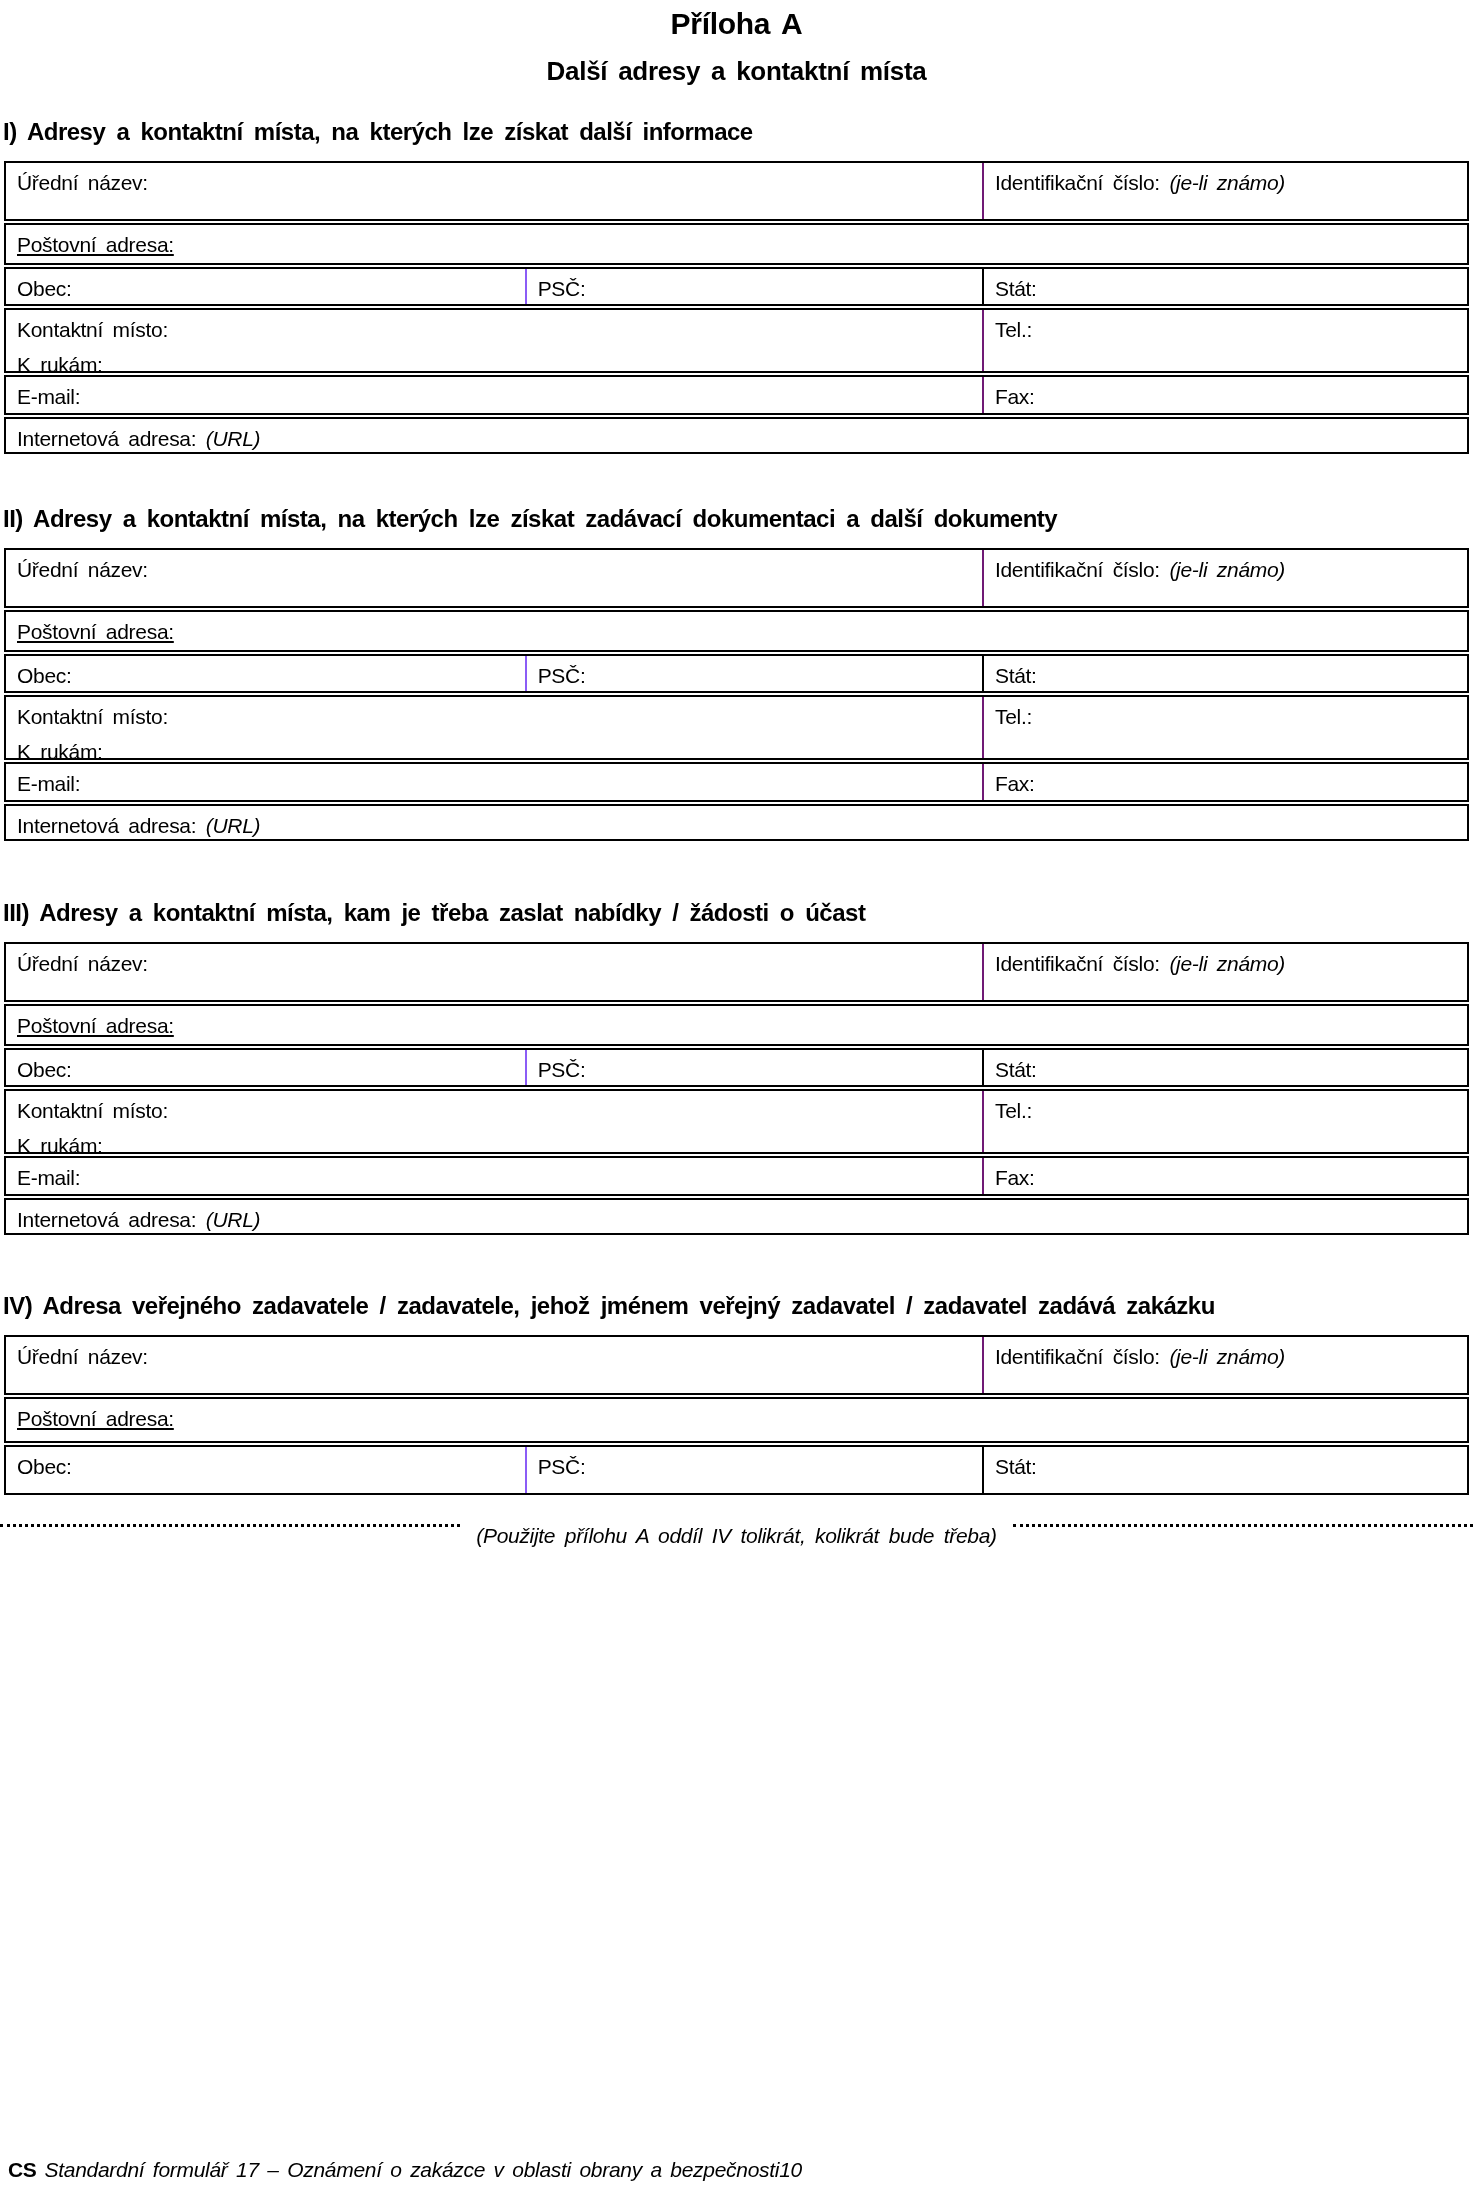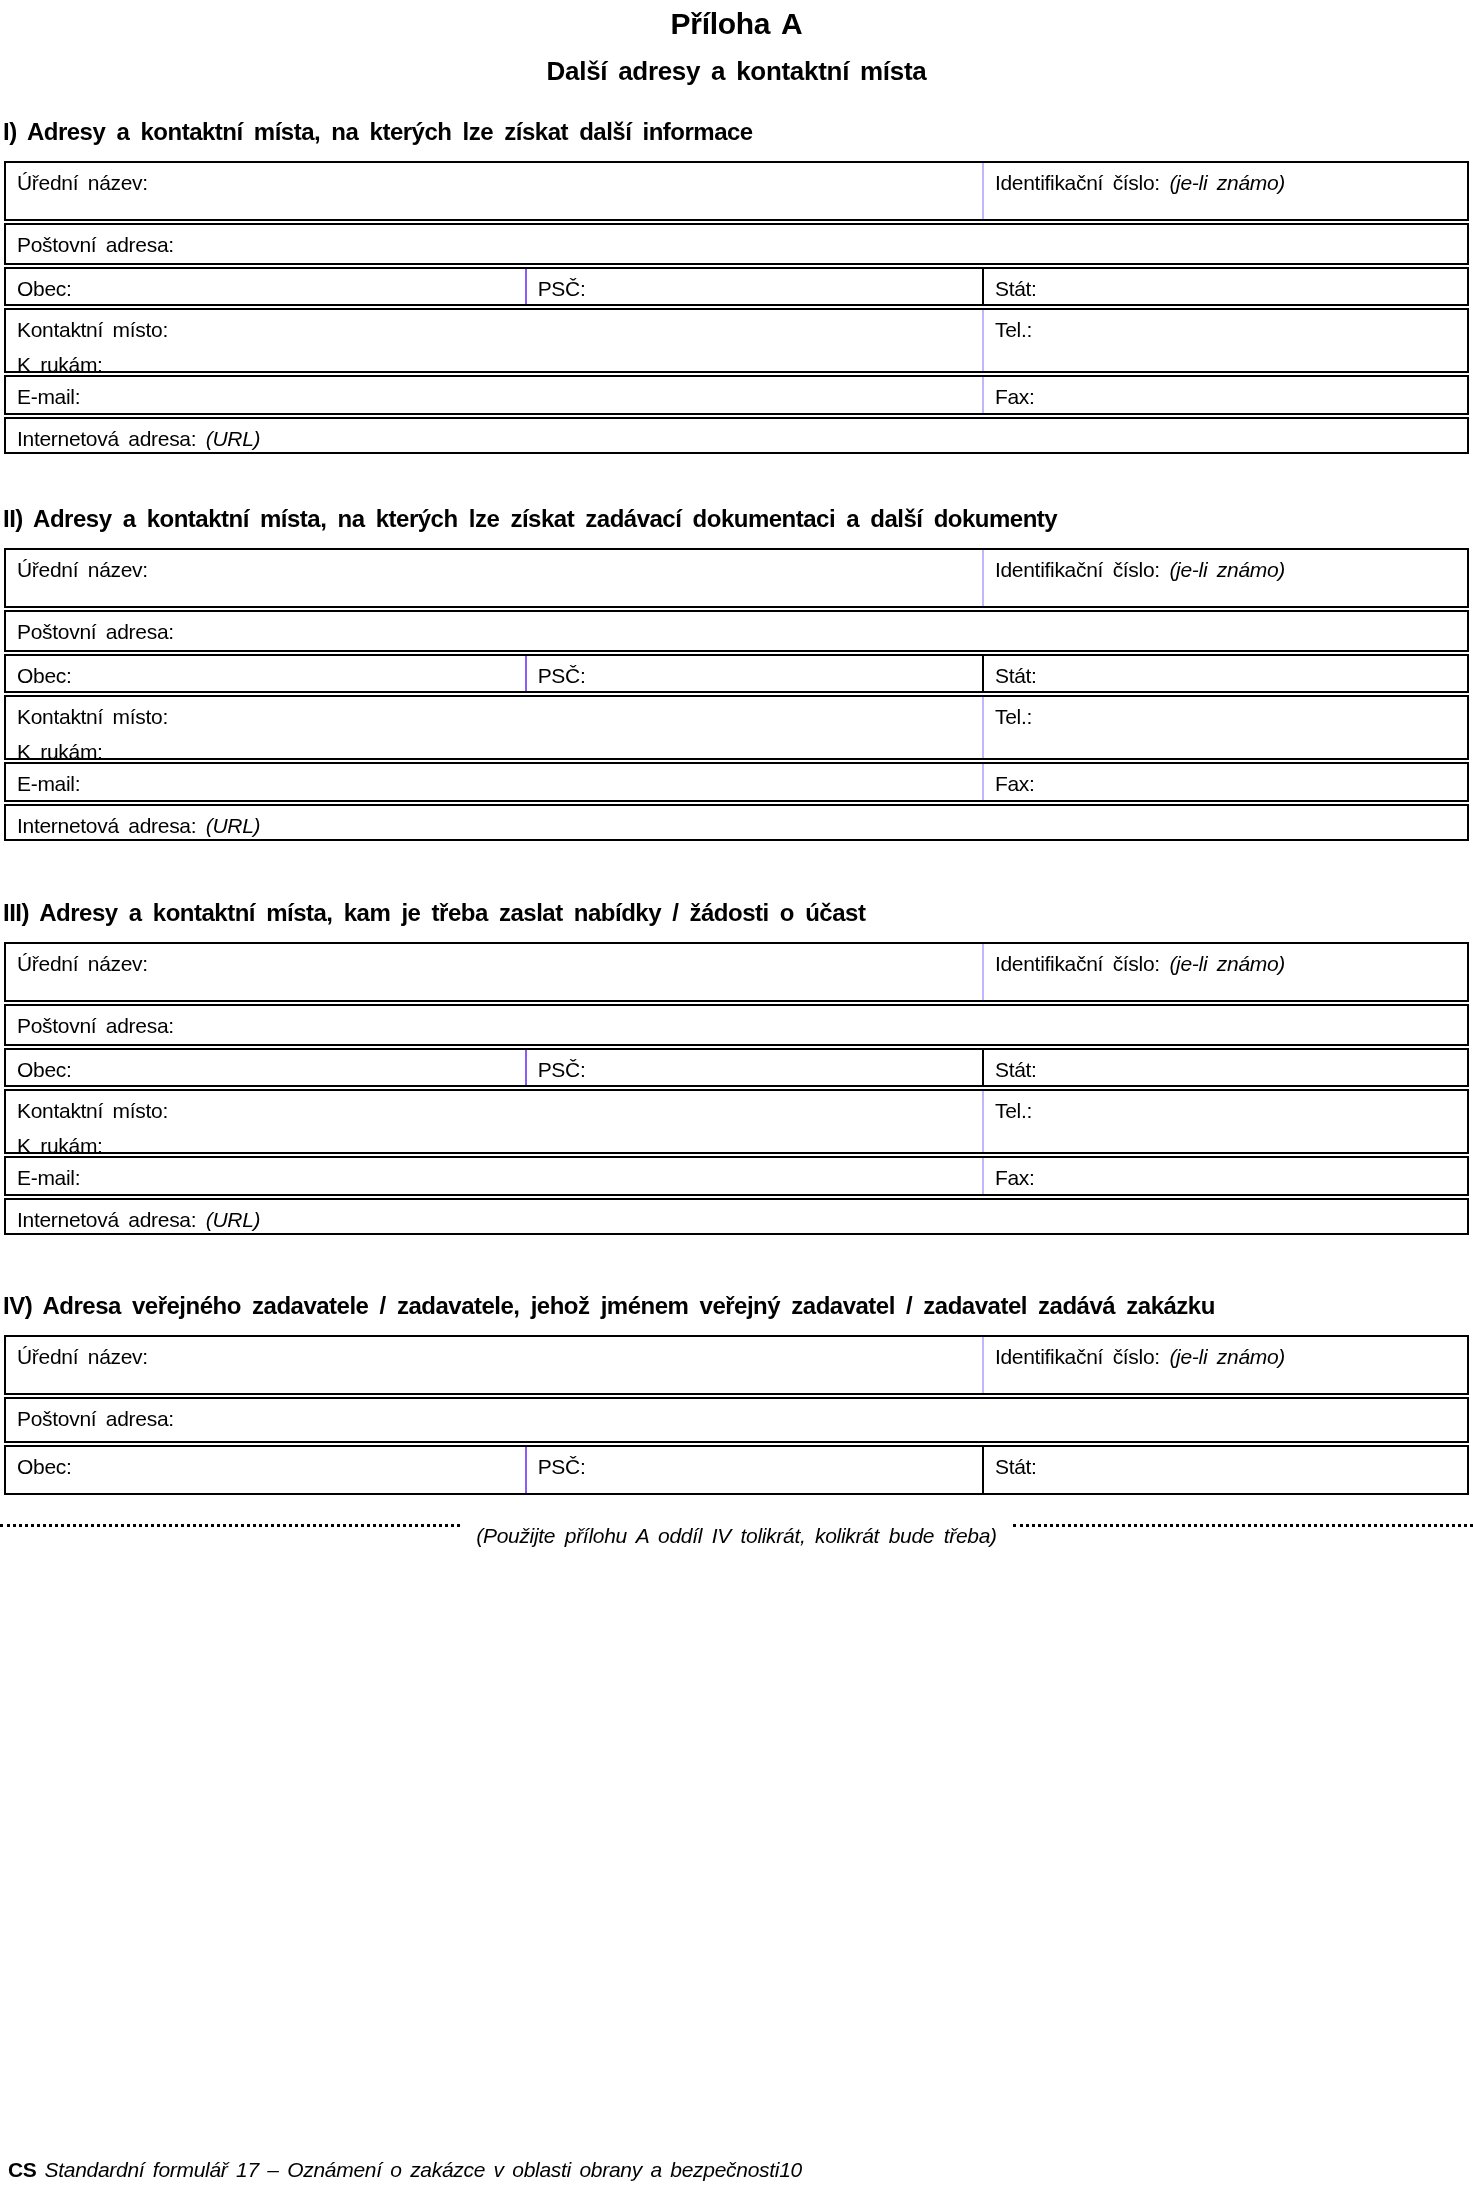--- a/index.html
+++ b/index.html
@@ -51,26 +51,26 @@
   .row + .row { margin-top: 2px; }
   .cell {
     padding: 7px 11px 7px 11px;
     font-size: 21px;
     line-height: 25px;
     word-spacing: 4px;
     letter-spacing: -0.3px;
   }
   .cell-full  { width: 100%; }
   .cell-left  { width: 66.8%; }
-  .cell-right { width: 33.2%; border-left: 2px solid #c4b5fd; }
+  .cell-right { width: 33.2%; border-left: 2px solid #701a75; }
   .cell-town  { width: 35.5%; }
   .cell-psc   { width: 31.3%; border-left: 2px solid #8b5cf6; }
   .cell-stat  { width: 33.2%; border-left: 2px solid #000000; }
   .row-name    { height: 60px; }
-  .row-postal  { height: 42px; }
+  .row-postal  { height: 42px; text-decoration: underline; }
   .row-town    { height: 39px; }
   .row-contact { height: 65px; }
   .row-email   { height: 40px; }
   .row-url     { height: 37px; }
   .t4 .row-name   { height: 60px; }
   .t4 .row-postal { height: 46px; }
   .t4 .row-town   { height: 50px; }
   .contact-line2 { margin-top: 10px; }
   .it { font-style: italic; }
   .note-line {

